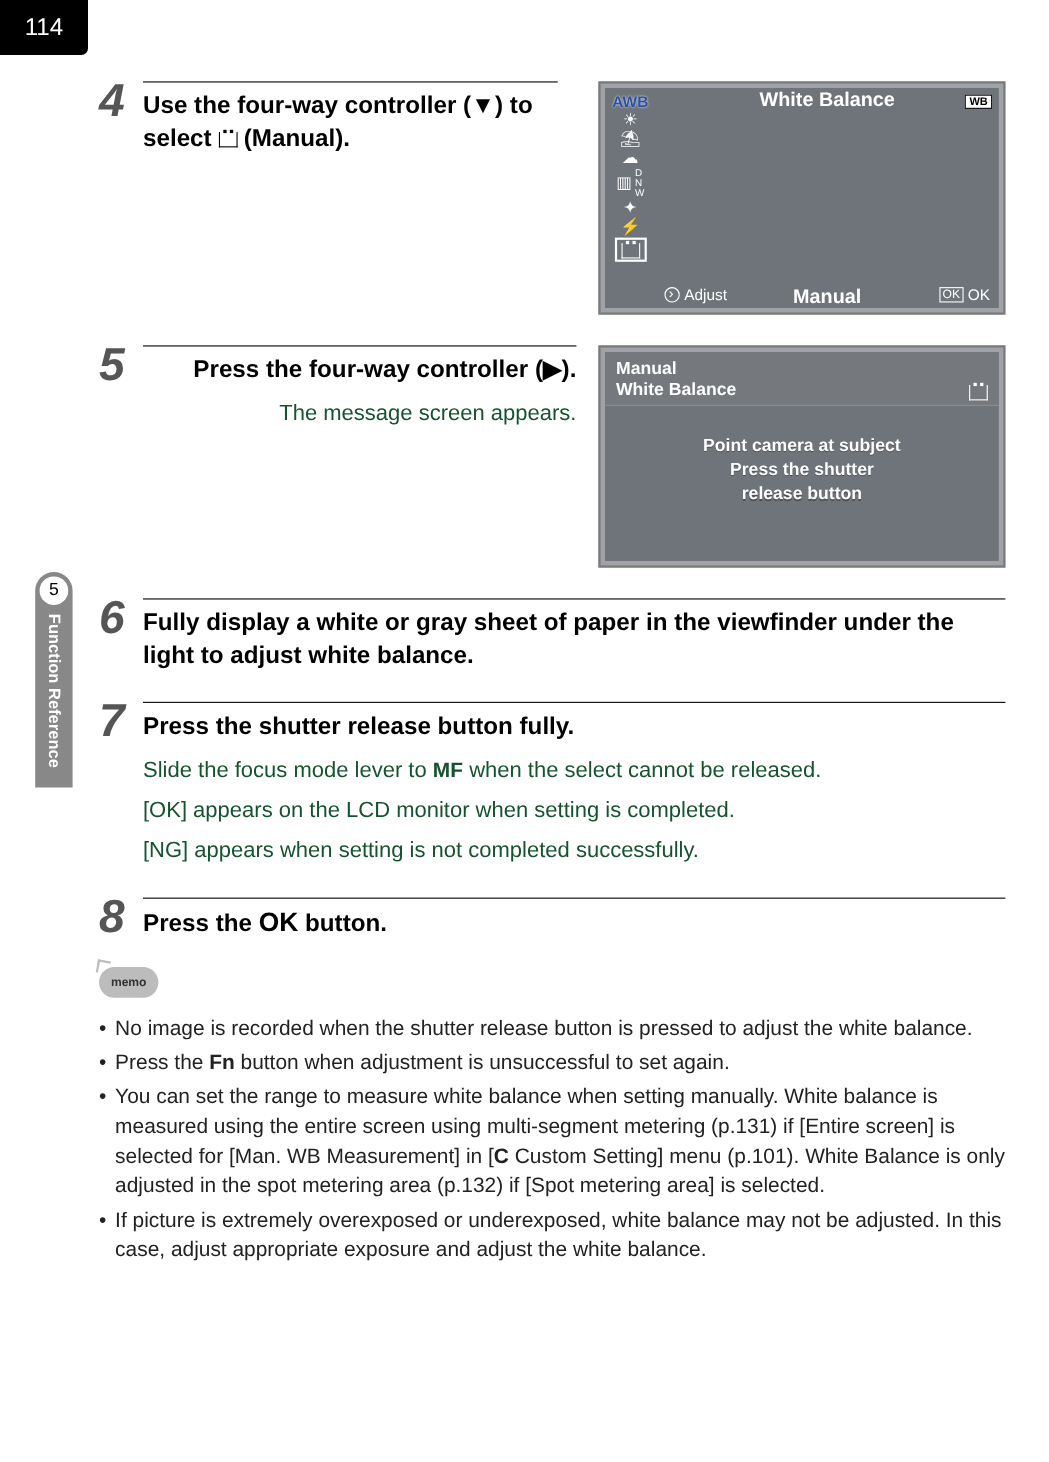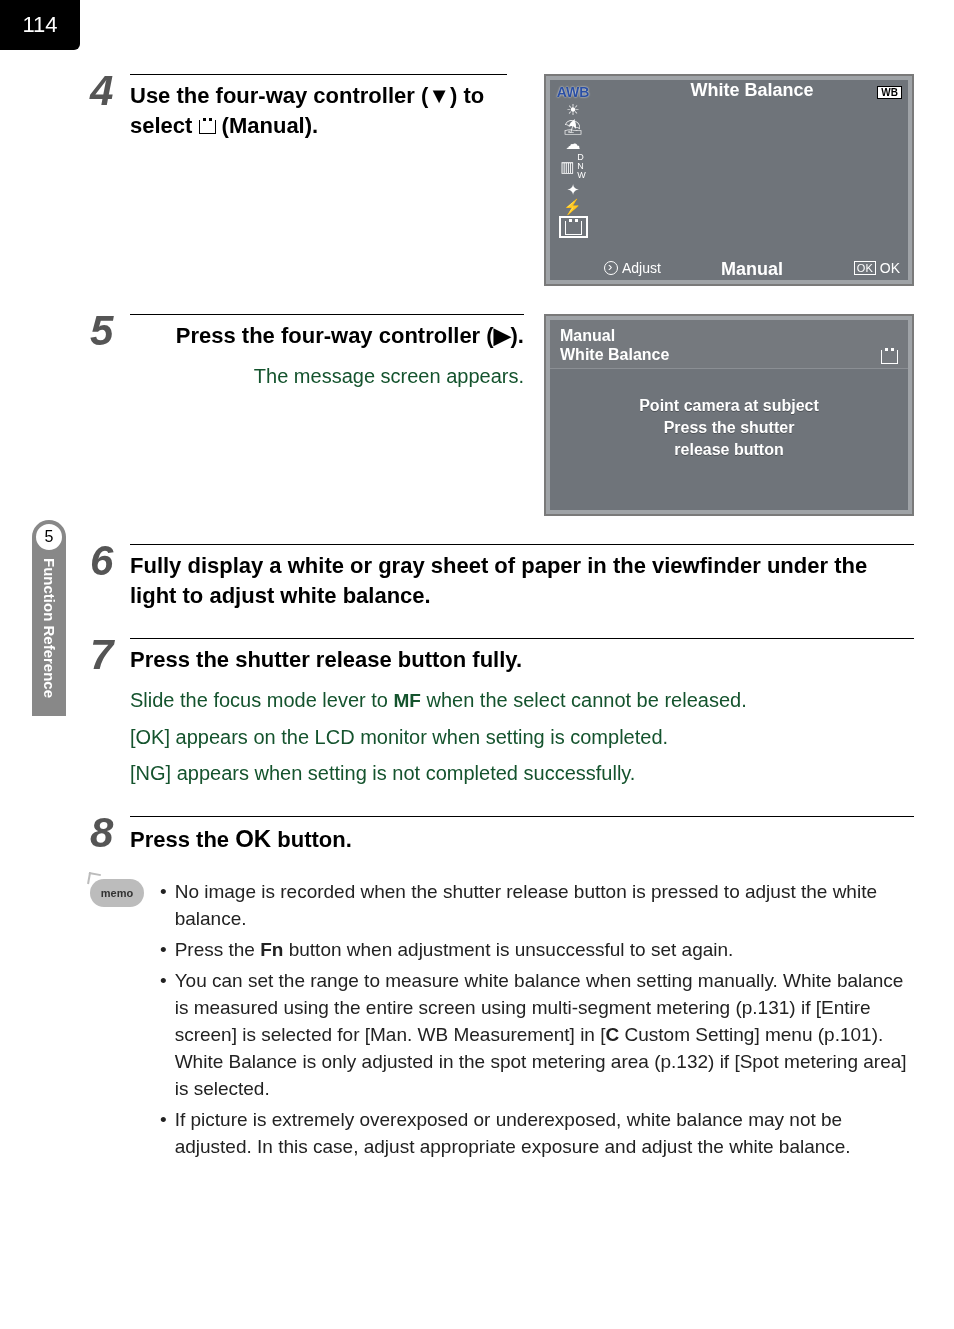--- a/index.html
+++ b/index.html
@@ -149,21 +149,21 @@
     background:#75797e; padding:6px 10px 4px 10px; border-bottom:1px solid #8b8f94;
     display:flex; justify-content:space-between; align-items:flex-end;
   }
   .lcd2 .hdr .t { font-weight:bold; font-size:16px; line-height:1.2; }
   .lcd2 .msg {
     text-align:center; font-weight:bold; font-size:16px;
     padding:26px 10px; line-height:1.35;
     text-shadow:0 1px 0 rgba(0,0,0,.3);
   }
   .memo-row {
-    display:flex; gap:16px; margin-top:24px;
+    display:flex; gap:16px; margin-top:24px;flex-direction:column;
   }
   .memo-badge {
     width:54px; height:28px; flex-shrink:0;
     background:#bcbcbc; border-radius:14px; position:relative;
     display:flex; align-items:center; justify-content:center;
     font-size:11px; color:#333; font-weight:bold;
   }
   .memo-badge::before{
     content:""; position:absolute; left:-2px; top:-6px;
     width:10px; height:10px; border:2px solid #bcbcbc; border-right:none; border-bottom:none;

